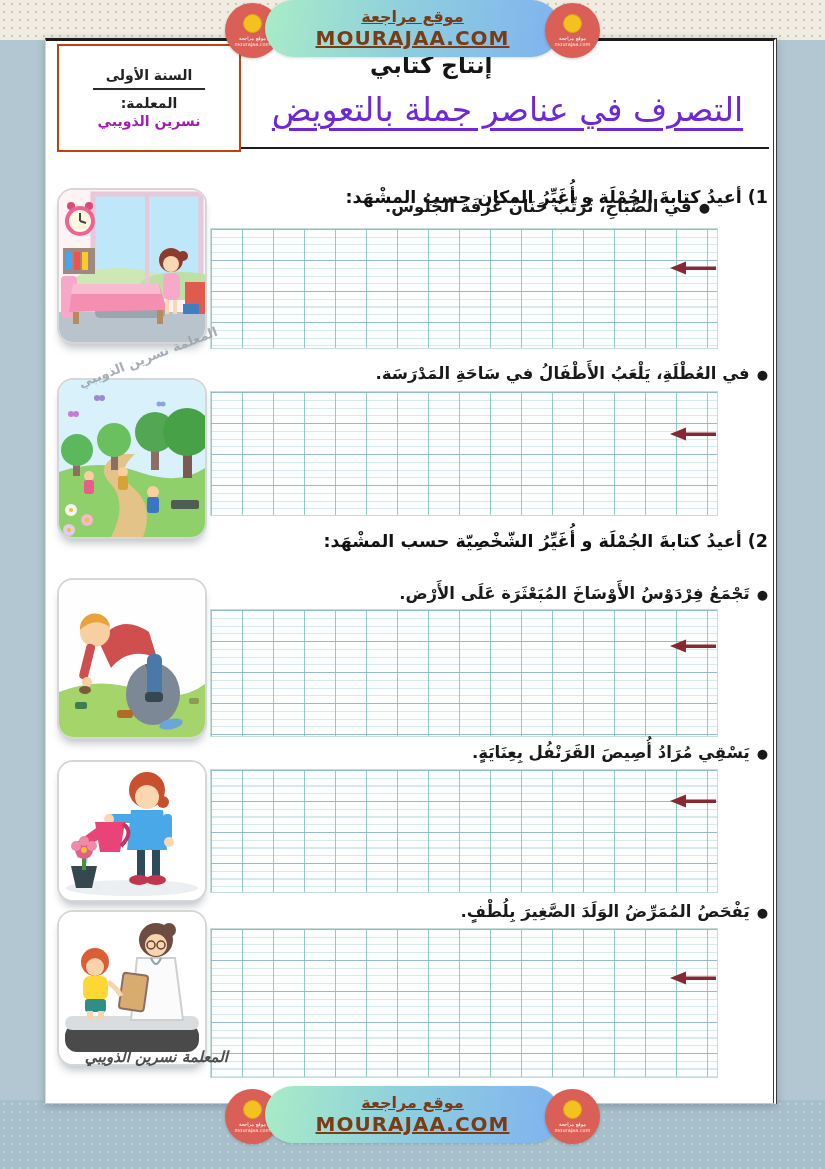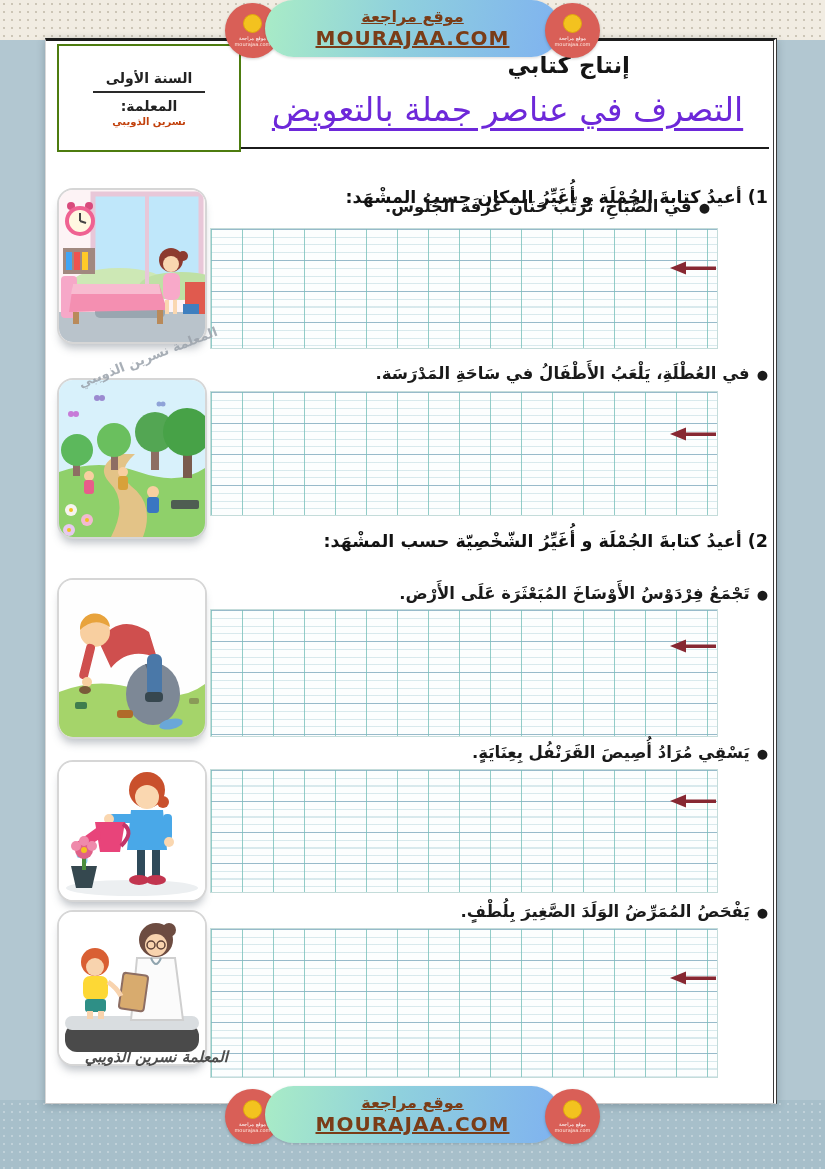--- a/index.html
+++ b/index.html
@@ -16,28 +16,28 @@
   .strip-bottom{left:0;top:1100px;width:825px;height:69px;background:#a7bfca;
     background-image:radial-gradient(circle, rgba(255,255,255,.28) 1px, transparent 1.3px);
     background-size:8px 8px;}
   
   .sheet{left:45px;top:38px;width:727px;height:1062px;background:#ffffff;
     border-top:3px solid #1b1b1b;border-right:4px double #3a3a3a;
     border-left:1px solid #d8d8d8;border-bottom:1px solid #c9c9c9;
     box-shadow:0 2px 8px rgba(40,60,70,.3);}
   .header-line{left:57px;top:147px;width:712px;height:2px;background:#1b1b1b;}
   
-  .id-box{left:57px;top:44px;width:180px;height:104px;border:2px solid #4d7c0f;
+  .id-box{left:57px;top:44px;width:180px;height:104px;border:2px solid #c2410c;
     display:flex;flex-direction:column;align-items:center;justify-content:center;gap:2px;
     direction:rtl;background:#fff;}
   .id-grade{font-size:14px;font-weight:bold;color:#222;}
   .id-sep{width:112px;height:2px;background:#2a2a2a;margin:3px 0;}
   .id-label{font-size:14px;font-weight:bold;color:#222;text-align:center;}
-  .id-name{font-size:10px;font-weight:bold;color:#c2410c;}
-  .subject{left:370px;top:52px;width:260px;text-align:right;z-index:1;
+  .id-name{font-size:14px;font-weight:bold;color:#a21caf;}
+  .subject{left:370px;top:52px;width:260px;text-align:left;z-index:1;
     font-size:23px;font-weight:bold;color:#151515;letter-spacing:4px;direction:rtl;}
   .lesson-title{left:245px;top:90px;width:525px;text-align:center;direction:rtl;
     font-size:33px;font-weight:normal;color:#6d28d9;
     text-decoration:underline;text-decoration-thickness:2.5px;text-underline-offset:7px;}
   
   .banner{left:225px;width:375px;height:60px;z-index:6;text-align:right;}
   .banner.top{top:0;}
   .banner.bottom{top:1086px;}
   .pill{position:absolute;left:40px;top:0;width:295px;height:57px;border-radius:29px;
     background:linear-gradient(100deg,#a9ecc6 0%,#8fd0dd 45%,#7fb2f0 100%);

